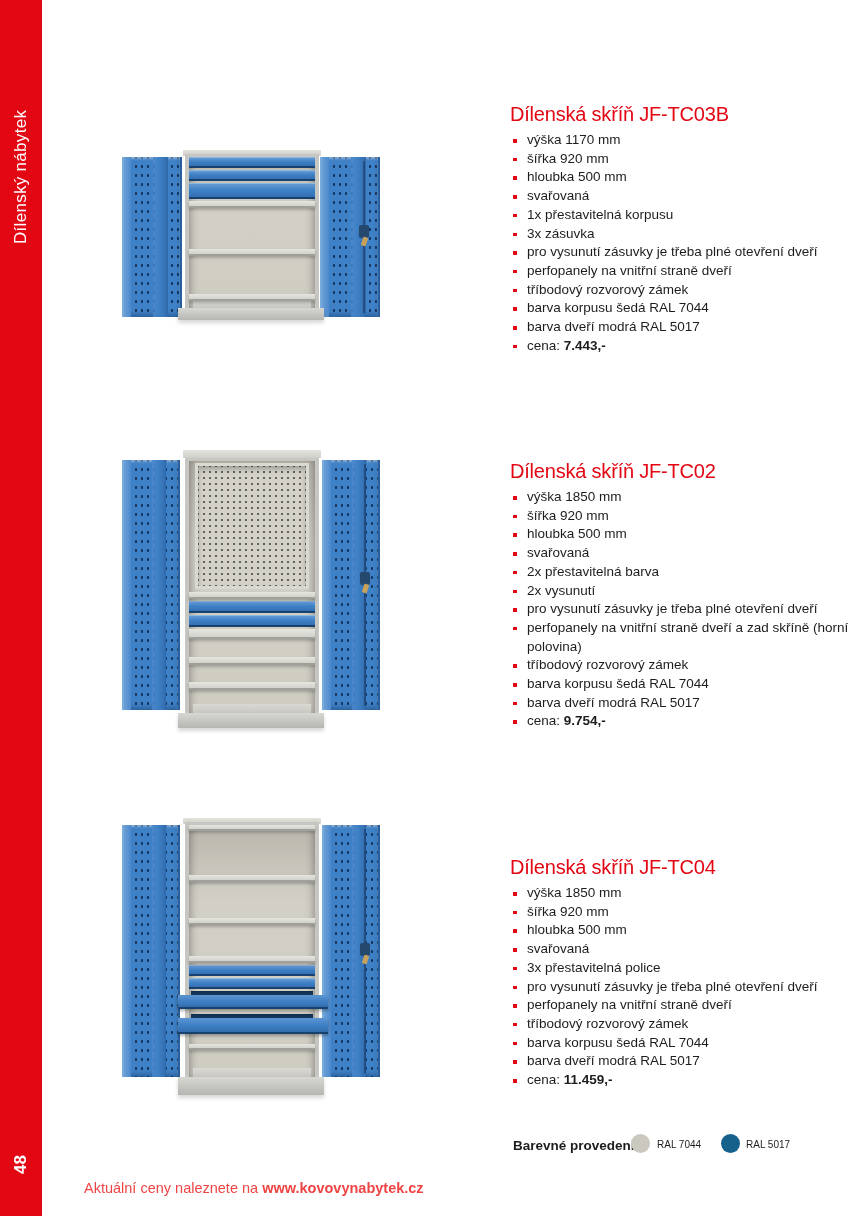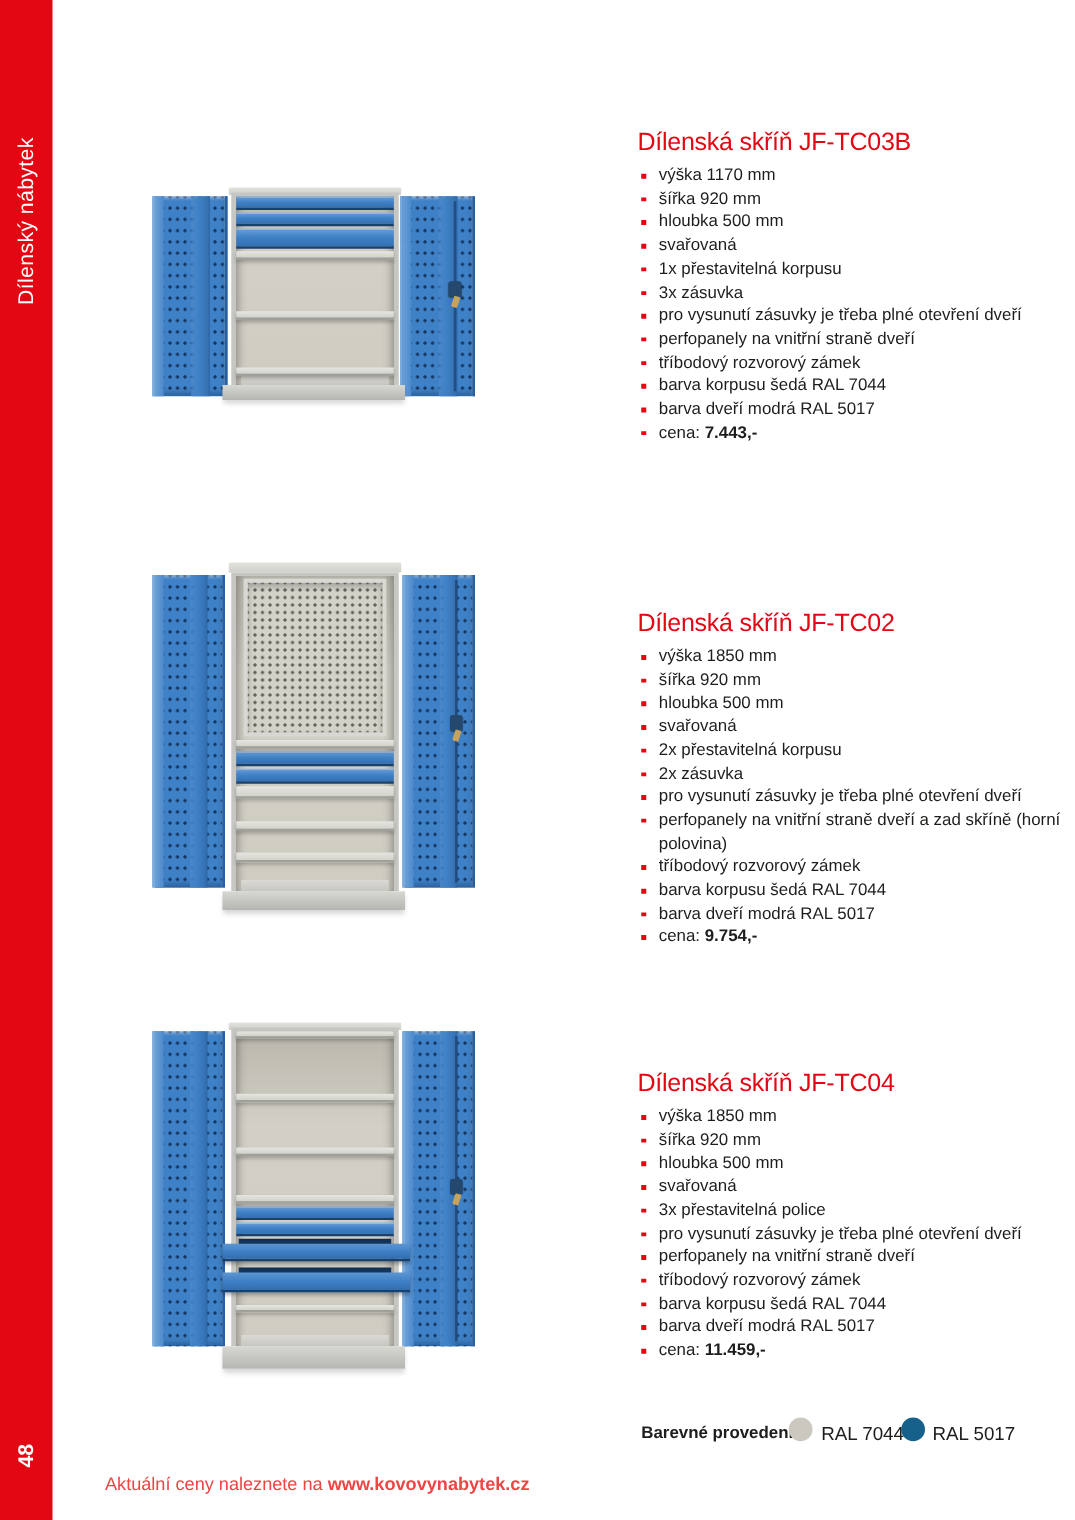--- a/index.html
+++ b/index.html
@@ -53,21 +53,21 @@
         background-image:radial-gradient(circle,rgba(70,70,62,.8) 1.05px,rgba(70,70,62,0) 1.5px);
         background-size:6px 6px;background-position:3px 3px;
         border:3px solid #d9d8d3;box-shadow:inset 0 3px 5px rgba(0,0,0,.25);}
   .plinth{background:linear-gradient(180deg,#d8d8d3,#b5b6b1);box-shadow:0 3px 4px rgba(0,0,0,.16);}
   .floorstrip{left:4px;right:4px;background:linear-gradient(180deg,#dad9d4,#c7c6c0);}
 
   
   .legend{position:absolute;top:1131px;left:513px;height:30px;}
   .legend-label{position:absolute;left:0;top:7px;font-size:13.5px;font-weight:bold;color:#1d1d1b;white-space:nowrap;}
   .swatch-dot{position:absolute;top:3px;width:19px;height:19px;border-radius:50%;}
-  .swatch-name{position:absolute;top:8px;font-size:15px;color:#1d1d1b;white-space:nowrap;}
+  .swatch-name{position:absolute;top:8px;font-size:10px;color:#1d1d1b;white-space:nowrap;}
   .footer{position:absolute;left:84px;top:1180px;font-size:14.5px;color:#ef4444;}
   .footer b{font-weight:bold;}
 </style>
 </head>
 <body>
 
 <div class="page">
 
   <aside class="sidebar">
     <span class="vtext sidebar-label">Dílenský nábytek</span>
@@ -130,29 +130,29 @@
     </div>
     <div class="door" style="left:0;top:10px;width:58px;height:250px;"></div>
     <div class="door" style="left:200px;top:10px;width:58px;height:250px;">
       <span class="rod" style="right:12px;"></span>
       <span class="lock" style="right:8px;top:112px;"></span>
       <span class="key" style="right:10px;top:124px;"></span>
     </div>
     <div class="plinth" style="left:56px;top:263px;width:146px;height:15px;"></div>
   </div>
 
-  <section class="info" style="top:460px;margin-top:28px;">
+  <section class="info" style="top:460px;">
     <h2 class="ptitle">Dílenská skříň JF-TC02</h2>
     <ul class="features" style="top:28px;">
         <li>výška 1850 mm</li>
         <li>šířka 920 mm</li>
         <li>hloubka 500 mm</li>
         <li>svařovaná</li>
-        <li>2x přestavitelná korpusu</li>
-        <li>2x zásuvka</li>
+        <li>2x přestavitelná barva</li>
+        <li>2x vysunutí</li>
         <li>pro vysunutí zásuvky je třeba plné otevření dveří</li>
         <li>perfopanely na vnitřní straně dveří a zad skříně (horní polovina)</li>
         <li>tříbodový rozvorový zámek</li>
         <li>barva korpusu šedá RAL 7044</li>
         <li>barva dveří modrá RAL 5017</li>
         <li><span>cena: </span><b>9.754,-</b></li>
       </ul>
   </section>
 
   <div class="cab" style="left:122px;top:814px;width:258px;height:284px;">

